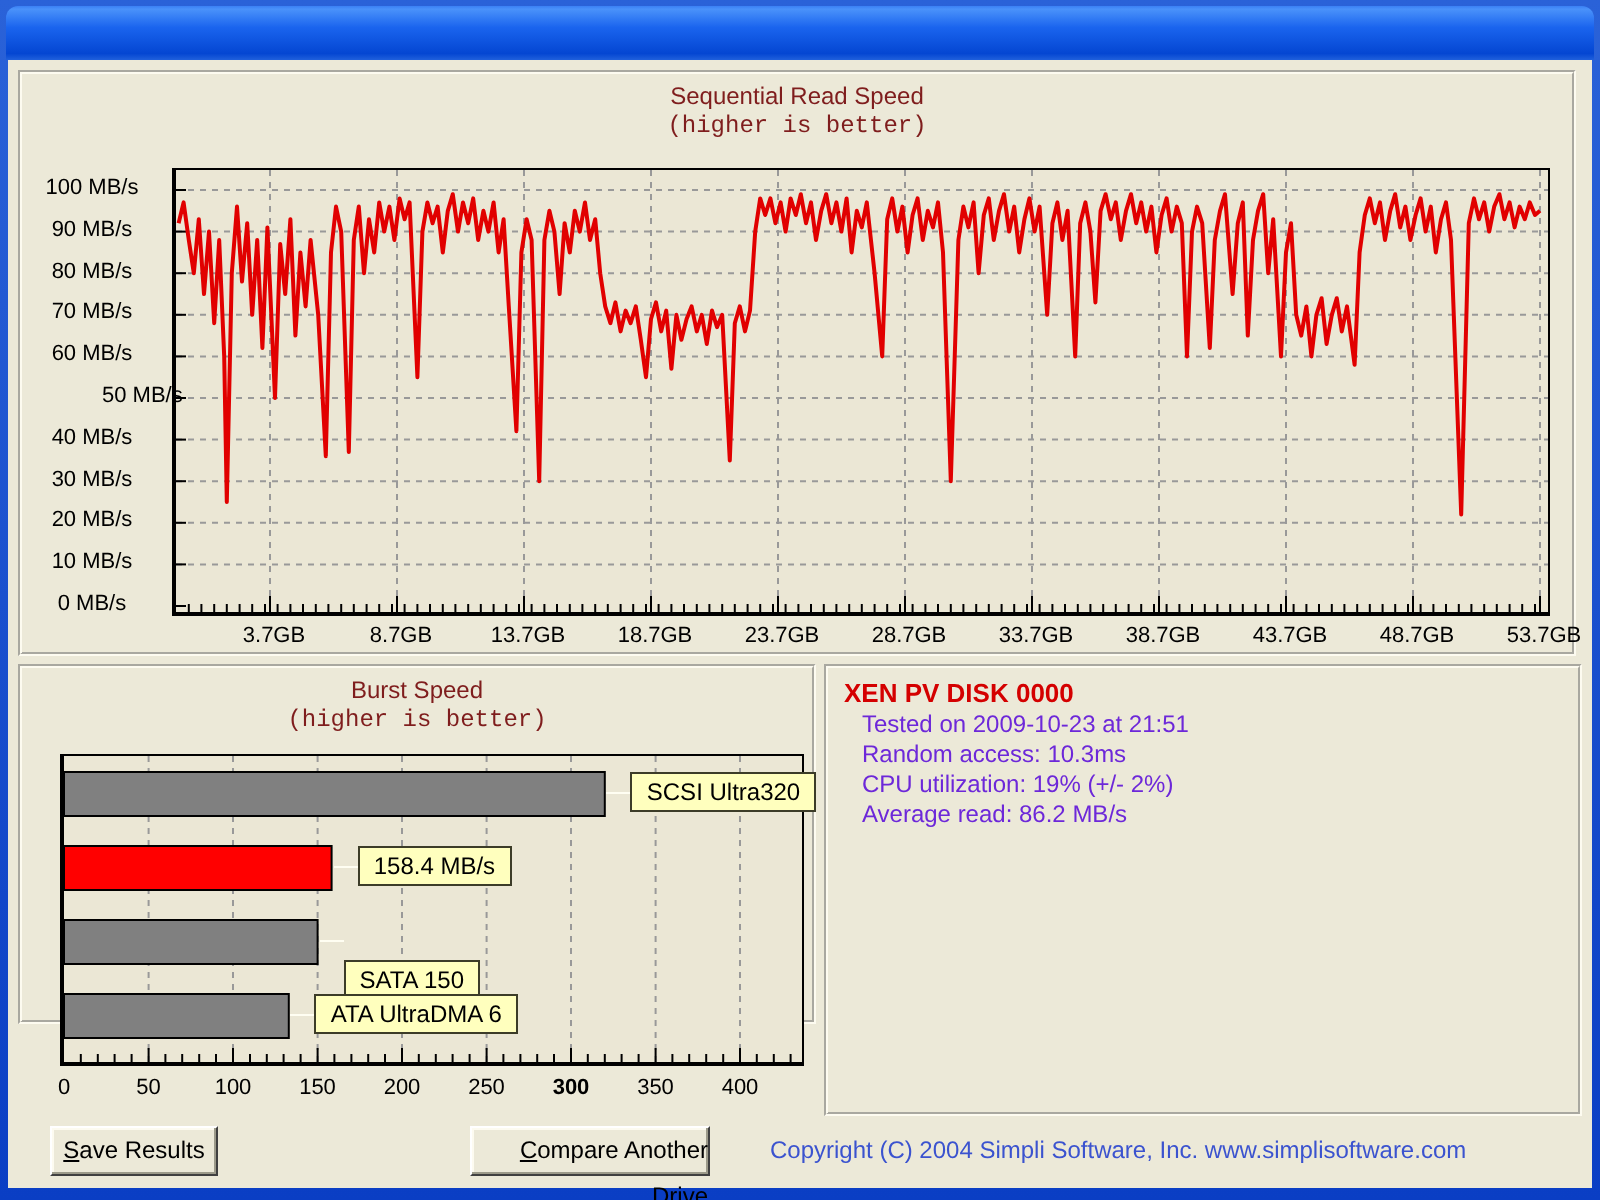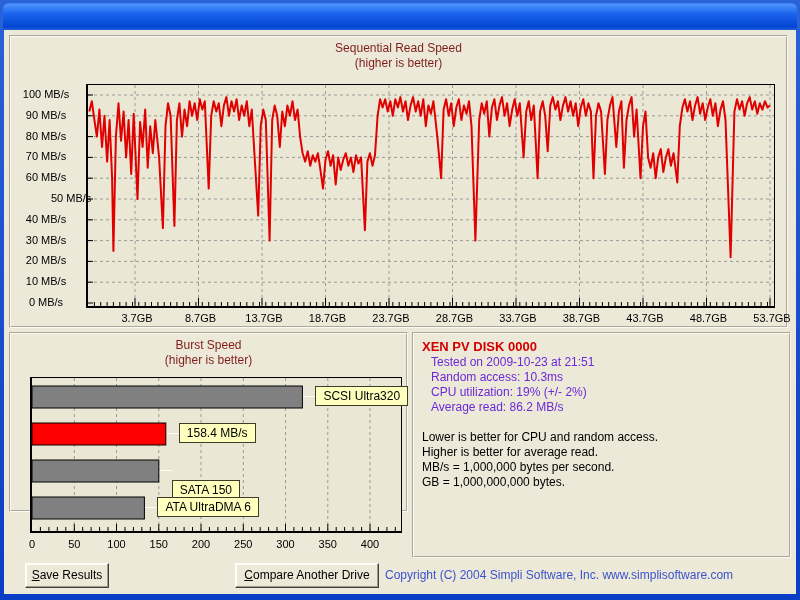--- a/index.html
+++ b/index.html
@@ -8,21 +8,21 @@
   .titlebar{position:absolute;left:3px;top:3px;right:3px;height:27px;border-radius:6px 6px 0 0;
     background:linear-gradient(180deg,#3a80f4 0%,#4a92fa 6%,#1a64ee 40%,#0446d2 88%,#2060dc 100%);
     color:#fff;font-weight:bold;font-size:13px;line-height:27px;padding-left:10px;
     text-shadow:1px 1px 1px #00256e;white-space:pre;}
   .client{position:absolute;left:4px;top:30px;width:792px;height:564px;background:#ECE9D8;}
   .panel{position:absolute;background:#ECE9D8;border:2px groove #fdfbf0;}
   .panel-seq{left:5px;top:5px;width:779px;height:293px;}
   .panel-burst{left:5px;top:302px;width:399px;height:180px;}
   .panel-info{left:408px;top:302px;width:379px;height:226px;}
   .chart-title{position:absolute;left:0;right:0;text-align:center;color:#7f1d1d;font-size:12px;}
-  .t1{top:4px;} .t2{top:19px;}
+  .t1{top:4px;} .t2{top:19px;font-family:Liberation Mono, monospace;}
   .seq-plot{position:absolute;left:75px;top:47px;width:689px;height:224px;background:#EBE7D5;
     border:1px solid #000;border-left-width:2px;border-bottom-width:2px;}
   .burst-plot{position:absolute;left:19px;top:43px;width:372px;height:156px;background:#EBE7D5;
     border:1px solid #000;border-left-width:2px;border-bottom-width:2px;}
   .tick-label{position:absolute;font-size:11px;color:#000;white-space:nowrap;}
   .ylab{width:70px;text-align:center;}
   .xlab{transform:translateX(-50%);}
   .bar-tag{position:absolute;background:#FFFFBE;border:1px solid #3c3c28;font-size:12px;
     padding:2px 7px;white-space:nowrap;color:#000;}
   .conn{position:absolute;height:1px;background:#fffef2;}
@@ -306,40 +306,34 @@
           <span class="conn" style="left: 134.385px; top: 173px; width: 12px; position: absolute;"></span>
           <span class="bar-tag" style="left: 146.385px; top: 163px; position: absolute;">ATA UltraDMA 6</span>
         </div>
       <div id="burst-xlabels">
           <span class="tick-label xlab" style="left: 21px; top: 204px; position: absolute;">0</span>
           <span class="tick-label xlab" style="left: 63.25px; top: 204px; position: absolute;">50</span>
           <span class="tick-label xlab" style="left: 105.5px; top: 204px; position: absolute;">100</span>
           <span class="tick-label xlab" style="left: 147.75px; top: 204px; position: absolute;">150</span>
           <span class="tick-label xlab" style="left: 190px; top: 204px; position: absolute;">200</span>
           <span class="tick-label xlab" style="left: 232.25px; top: 204px; position: absolute;">250</span>
-          <span class="tick-label xlab" style="left: 274.5px; top: 204px; position: absolute;">300</span>
+          <span class="tick-label xlab" style="left: 274.5px; top: 204px; position: absolute; font-weight: bold;">300</span>
           <span class="tick-label xlab" style="left: 316.75px; top: 204px; position: absolute;">350</span>
           <span class="tick-label xlab" style="left: 359px; top: 204px; position: absolute;">400</span>
         </div>
     </div>
 
     <div class="panel panel-info">
       <div class="inner">
         <div class="drive-name">XEN PV DISK 0000</div>
         <div class="info-line">Tested on 2009-10-23 at 21:51</div>
         <div class="info-line">Random access: 10.3ms</div>
         <div class="info-line">CPU utilization: 19% (+/- 2%)</div>
         <div class="info-line">Average read: 86.2 MB/s</div>
-        <div id="info-notes" style="margin-top:15px;">
-            <div class="info-note">Lower is better for CPU and random access.</div>
-            <div class="info-note">Higher is better for average read.</div>
-            <div class="info-note">MB/s = 1,000,000 bytes per second.</div>
-            <div class="info-note">GB = 1,000,000,000 bytes.</div>
-          </div>
       </div>
     </div>
 
     <button class="btn95" style="left:21px;top:533px;width:84px;"><u>S</u>ave Results</button>
-    <button class="btn95" style="left:231px;top:533px;width:144px;"><u>C</u>ompare Another Drive</button>
+    <button class="btn95" style="left:231px;top:533px;width:120px;text-align:right;"><u>C</u>ompare Another Drive</button>
     <span class="copyright" style="left:381px;top:538px;">Copyright (C) 2004 Simpli Software, Inc. www.simplisoftware.com</span>
     <button class="btn95 btn-default" style="left:705px;top:533px;width:78px;height:26px;"><u>D</u>one</button>
   </div>
 </div>
 
 </body></html>

